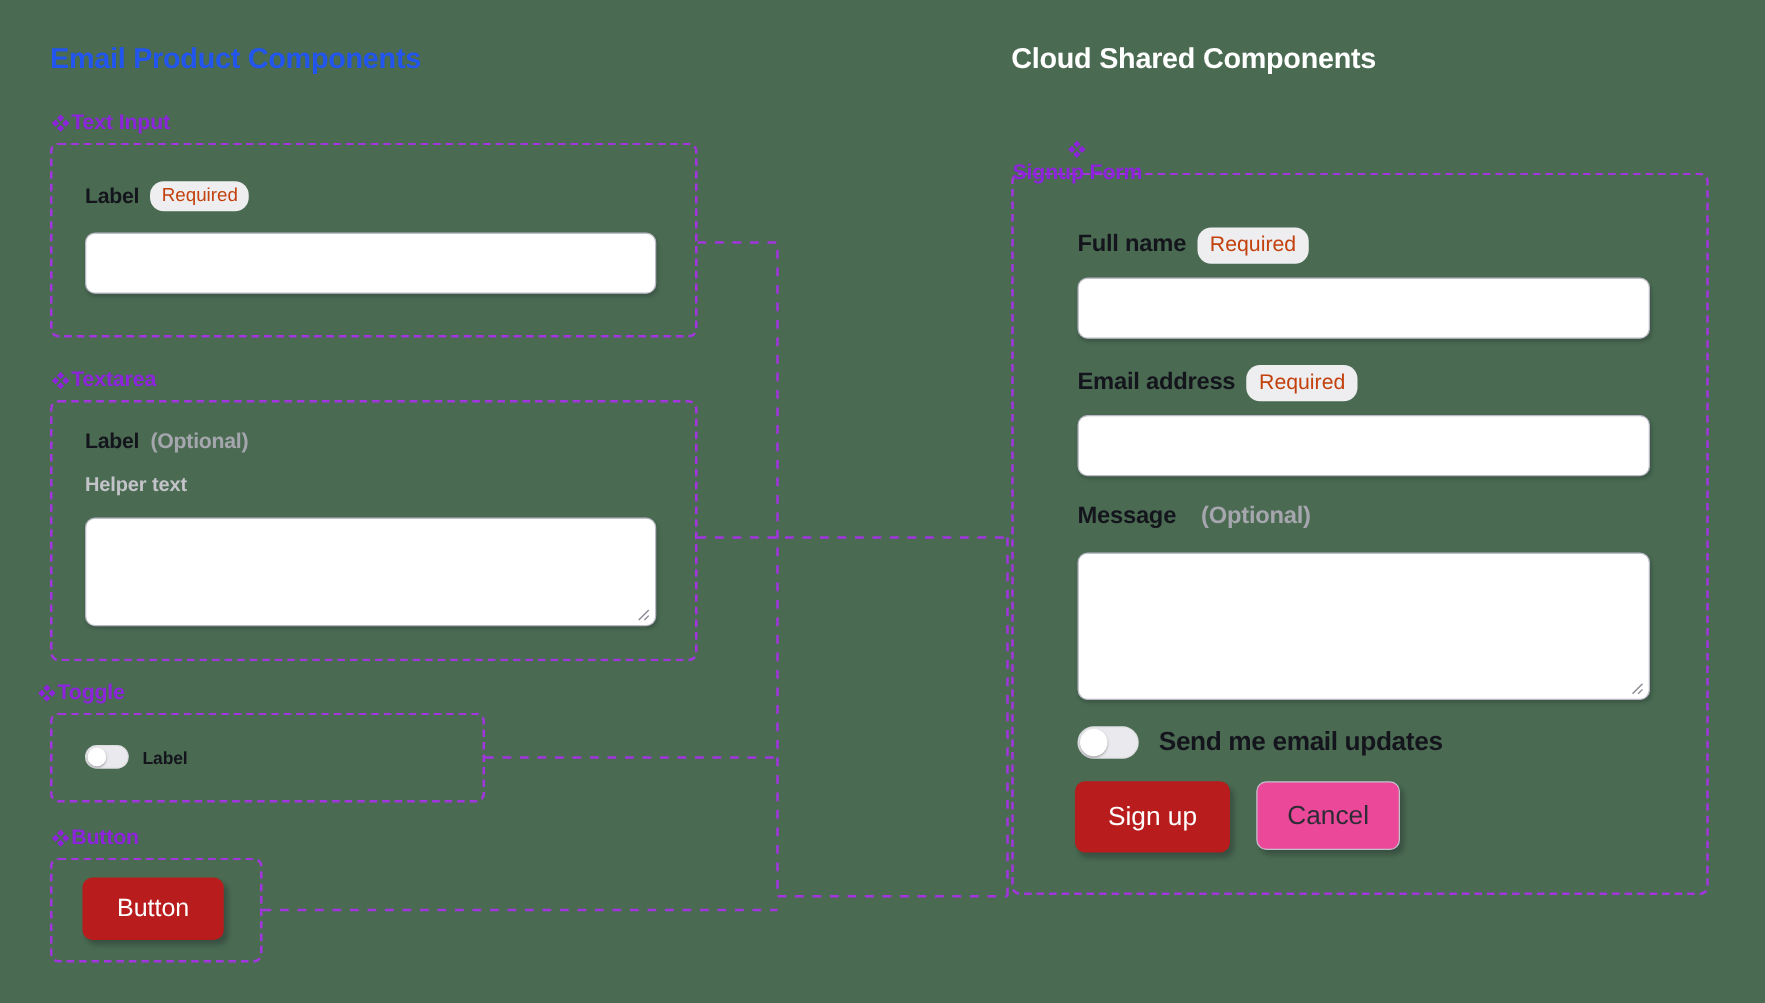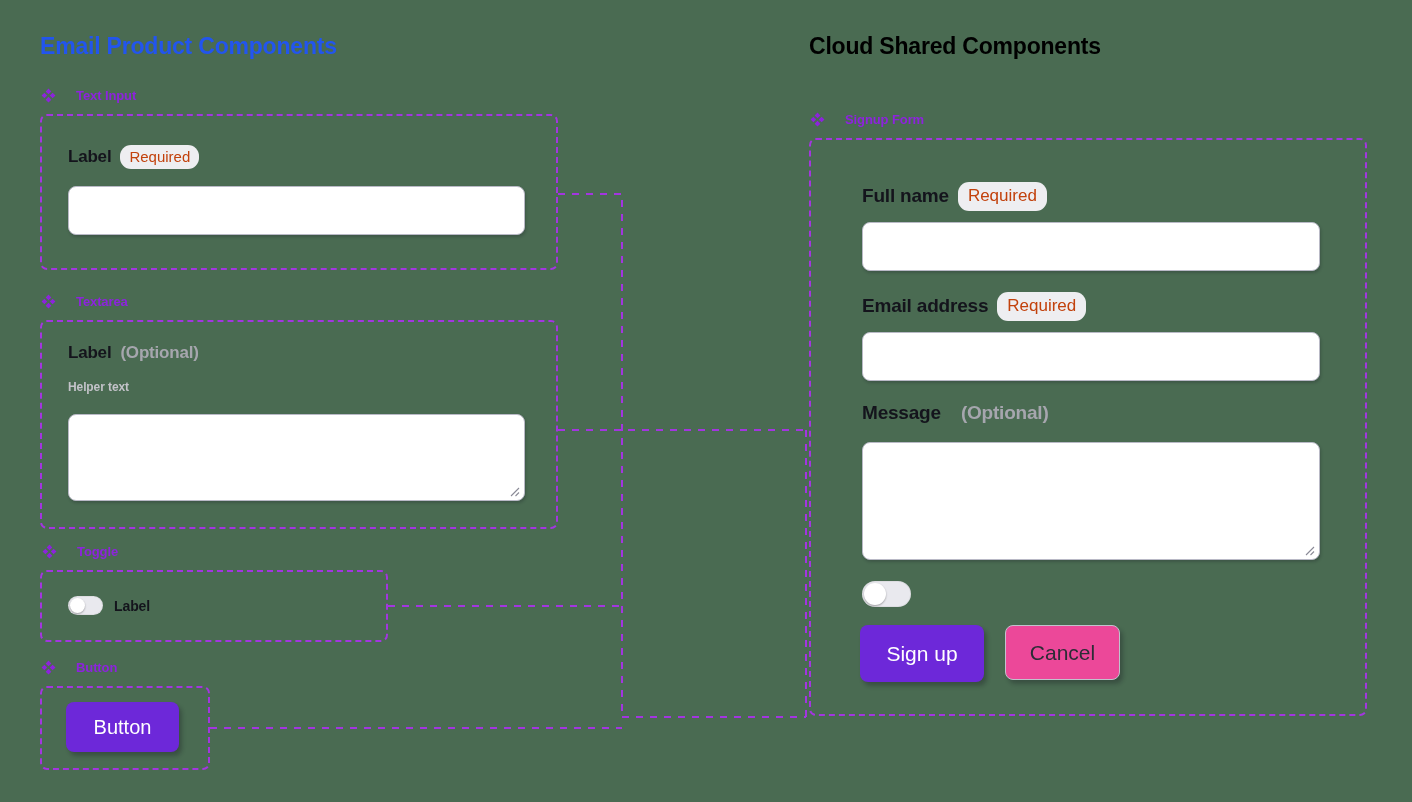--- a/index.html
+++ b/index.html
@@ -21,30 +21,30 @@
   
   .panel-title {
     position: absolute;
     font-size: 23px;
     font-weight: 700;
     letter-spacing: -0.2px;
     white-space: nowrap;
     z-index: 3;
   }
   .panel-title.left  { left: 40px;  top: 33px; color: #2255ee; }
-  .panel-title.right { left: 809px; top: 33px; color: #000000; }
+  .panel-title.right { left: 809px; top: 33px; color: #ffffff; }
 
   
   .group-header {
     position: absolute;
     display: flex;
     align-items: center;
-    gap: 20px;
+    gap: 1px;
     color: #8d23dd;
-    font-size: 13px;
+    font-size: 17px;
     font-weight: 700;
     letter-spacing: -0.1px;
     white-space: nowrap;
     z-index: 3;
   }
   .diamond-icon { width: 15px; height: 15px; display: block; flex: 0 0 auto; }
 
   
   .group-box {
     position: absolute;
@@ -78,21 +78,21 @@
   }
   .badge.big { font-size: 17px; padding: 4px 10px 5px; }
   .optional {
     font-size: 17px;
     font-weight: 700;
     color: #a6a6ae;
     letter-spacing: -0.2px;
   }
   .optional.big { font-size: 19px; }
   .helper-text {
-    font-size: 12px;
+    font-size: 16px;
     font-weight: 700;
     color: #c3c3c9;
     letter-spacing: -0.1px;
   }
 
   .text-input, .text-area {
     background: #ffffff;
     border: 1.5px solid #b9b9c6;
     border-radius: 8px;
     box-shadow: 1px 2px 3px rgba(20,20,30,0.22);
@@ -136,21 +136,21 @@
     border-radius: 8px;
     display: flex;
     align-items: center;
     justify-content: center;
     font-family: "Liberation Sans", sans-serif;
     cursor: pointer;
     user-select: none;
     white-space: nowrap;
   }
   .btn-primary {
-    background: #6d28d9;
+    background: #b91c1c;
     color: #ffffff;
     border: none;
     box-shadow: 3px 4px 4px rgba(20,20,30,0.30);
   }
   .btn-secondary {
     background: #ec4899;
     color: #2c2c36;
     border: 1.5px solid #c2c2cd;
     box-shadow: 3px 4px 4px rgba(20,20,30,0.30);
   }
@@ -160,32 +160,32 @@
   #grp-text-input-box    { left: 40px;  top: 114px; width: 518px; height: 156px; }
   #ti-label-row          { position: absolute; left: 68px; top: 145px; }
   #ti-input              { position: absolute; left: 68px; top: 186px; width: 457px; height: 49px; }
 
   #grp-textarea-header   { left: 41px;  top: 294px; }
   #grp-textarea-box      { left: 40px;  top: 320px; width: 518px; height: 209px; }
   #ta-label-row          { position: absolute; left: 68px; top: 343px; }
   #ta-helper             { position: absolute; left: 68px; top: 380px; }
   #ta-input              { position: absolute; left: 68px; top: 414px; width: 457px; height: 87px; }
 
-  #grp-toggle-header     { left: 42px;  top: 544px; }
+  #grp-toggle-header     { left: 30px;  top: 544px; }
   #grp-toggle-box        { left: 40px;  top: 570px; width: 348px; height: 72px; }
   #tg-row                { position: absolute; left: 68px; top: 596px; }
   #tg-row .toggle        { width: 35px; height: 19px; margin-right: 11px; }
   #tg-row .knob          { width: 15px; height: 15px; }
 
   #grp-button-header     { left: 41px;  top: 660px; }
   #grp-button-box        { left: 40px;  top: 686px; width: 170px; height: 84px; }
   #btn-left              { position: absolute; left: 66px; top: 702px; width: 113px; height: 50px; font-size: 20px; }
 
   
-  #grp-signup-header     { left: 810px; top: 112px; }
+  #grp-signup-header     { left: 810px; top: 112px; flex-direction: column; }
   #grp-signup-box        { left: 809px; top: 138px; width: 558px; height: 578px; }
 
   #sf-name-row           { position: absolute; left: 862px; top: 182px; }
   #sf-name-input         { position: absolute; left: 862px; top: 222px; width: 458px; height: 49px; }
   #sf-email-row          { position: absolute; left: 862px; top: 292px; align-items: center; }
   #sf-email-input        { position: absolute; left: 862px; top: 332px; width: 458px; height: 49px; }
   #sf-msg-row            { position: absolute; left: 862px; top: 402px; gap: 20px; }
   #sf-msg-input          { position: absolute; left: 862px; top: 442px; width: 458px; height: 118px; }
 
   #sf-toggle-row         { position: absolute; left: 862px; top: 581px; }
@@ -337,18 +337,19 @@
         <line x1="12" y1="4" x2="4" y2="12"></line>
         <line x1="12" y1="8.5" x2="8.5" y2="12"></line>
       </g>
     </svg>
   </div>
 
   <div class="toggle-row" id="sf-toggle-row">
     <div class="toggle">
       <div class="knob"></div>
     </div>
+    <span class="toggle-label big">Send me email updates</span>
   </div>
 
   <div class="btn btn-primary" id="btn-signup">Sign up</div>
   <div class="btn btn-secondary" id="btn-cancel">Cancel</div>
 
 </div>
 
 </body></html>

